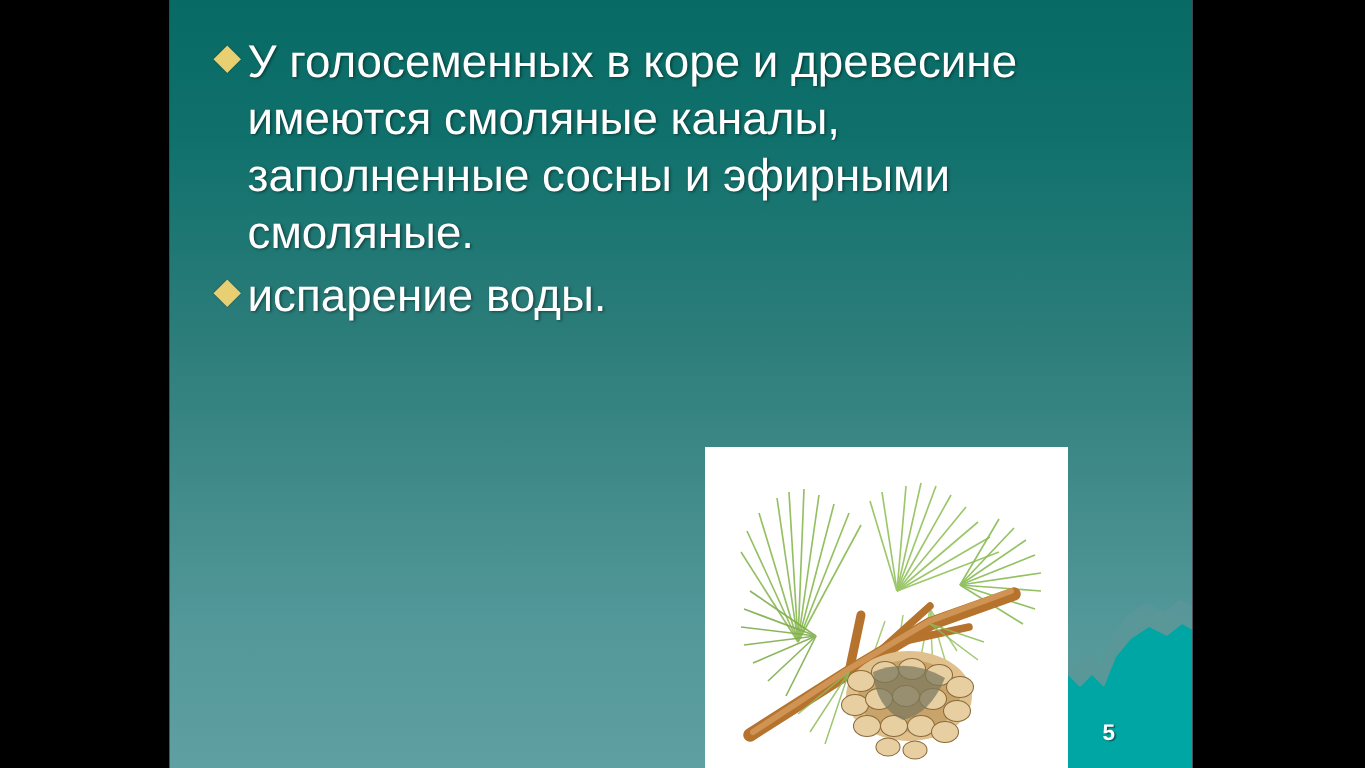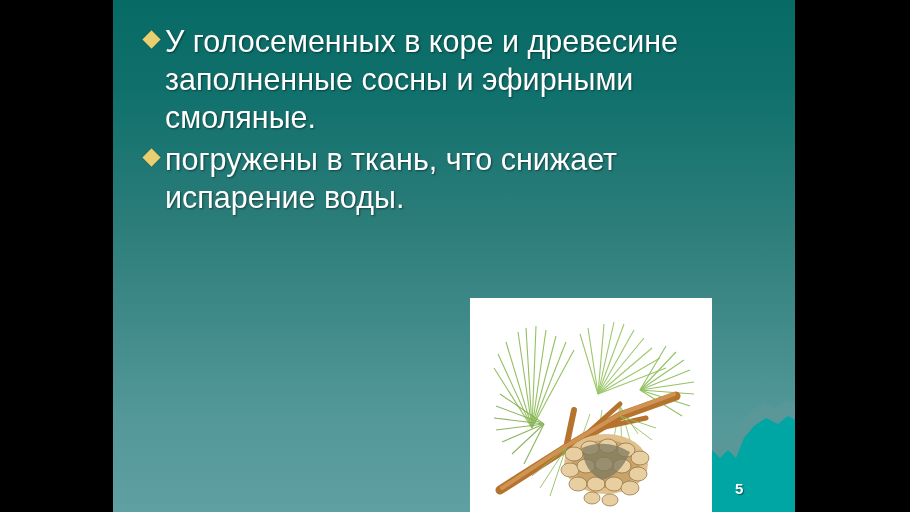--- a/index.html
+++ b/index.html
@@ -65,29 +65,29 @@
         <path d="M0,62 L10,50 L20,44 L30,52 L40,46 L50,56 L60,66 L68,58 L76,66 L84,46 L94,34 L106,26 L118,32 L128,24 L135,28 L135,120 L0,120 Z" fill="#00a6a4"></path>
       </svg>
     </div>
 
     <div id="body-text">
 
       <div class="bullet-row">
         <span class="dia"></span>
         <span class="btext">
           <span class="ln">У голосеменных в коре и древесине</span>
+          <span class="ln">имеются смоляные каналы,</span>
           <span class="ln">заполненные сосны и эфирными</span>
           <span class="ln">смоляные.</span>
         </span>
       </div>
 
       <div class="bullet-row">
         <span class="dia"></span>
         <span class="btext">
-          <span class="ln">погружены в ткань, что снижает</span>
           <span class="ln">испарение воды.</span>
         </span>
       </div>
 
     </div>
 
     <div id="photo-box">
       <svg viewBox="0 0 242 214">
         <rect x="0" y="0" width="242" height="214" fill="#ffffff"></rect>
         <g stroke="#8fbc5a" stroke-width="1.1" fill="none" opacity="0.95">

